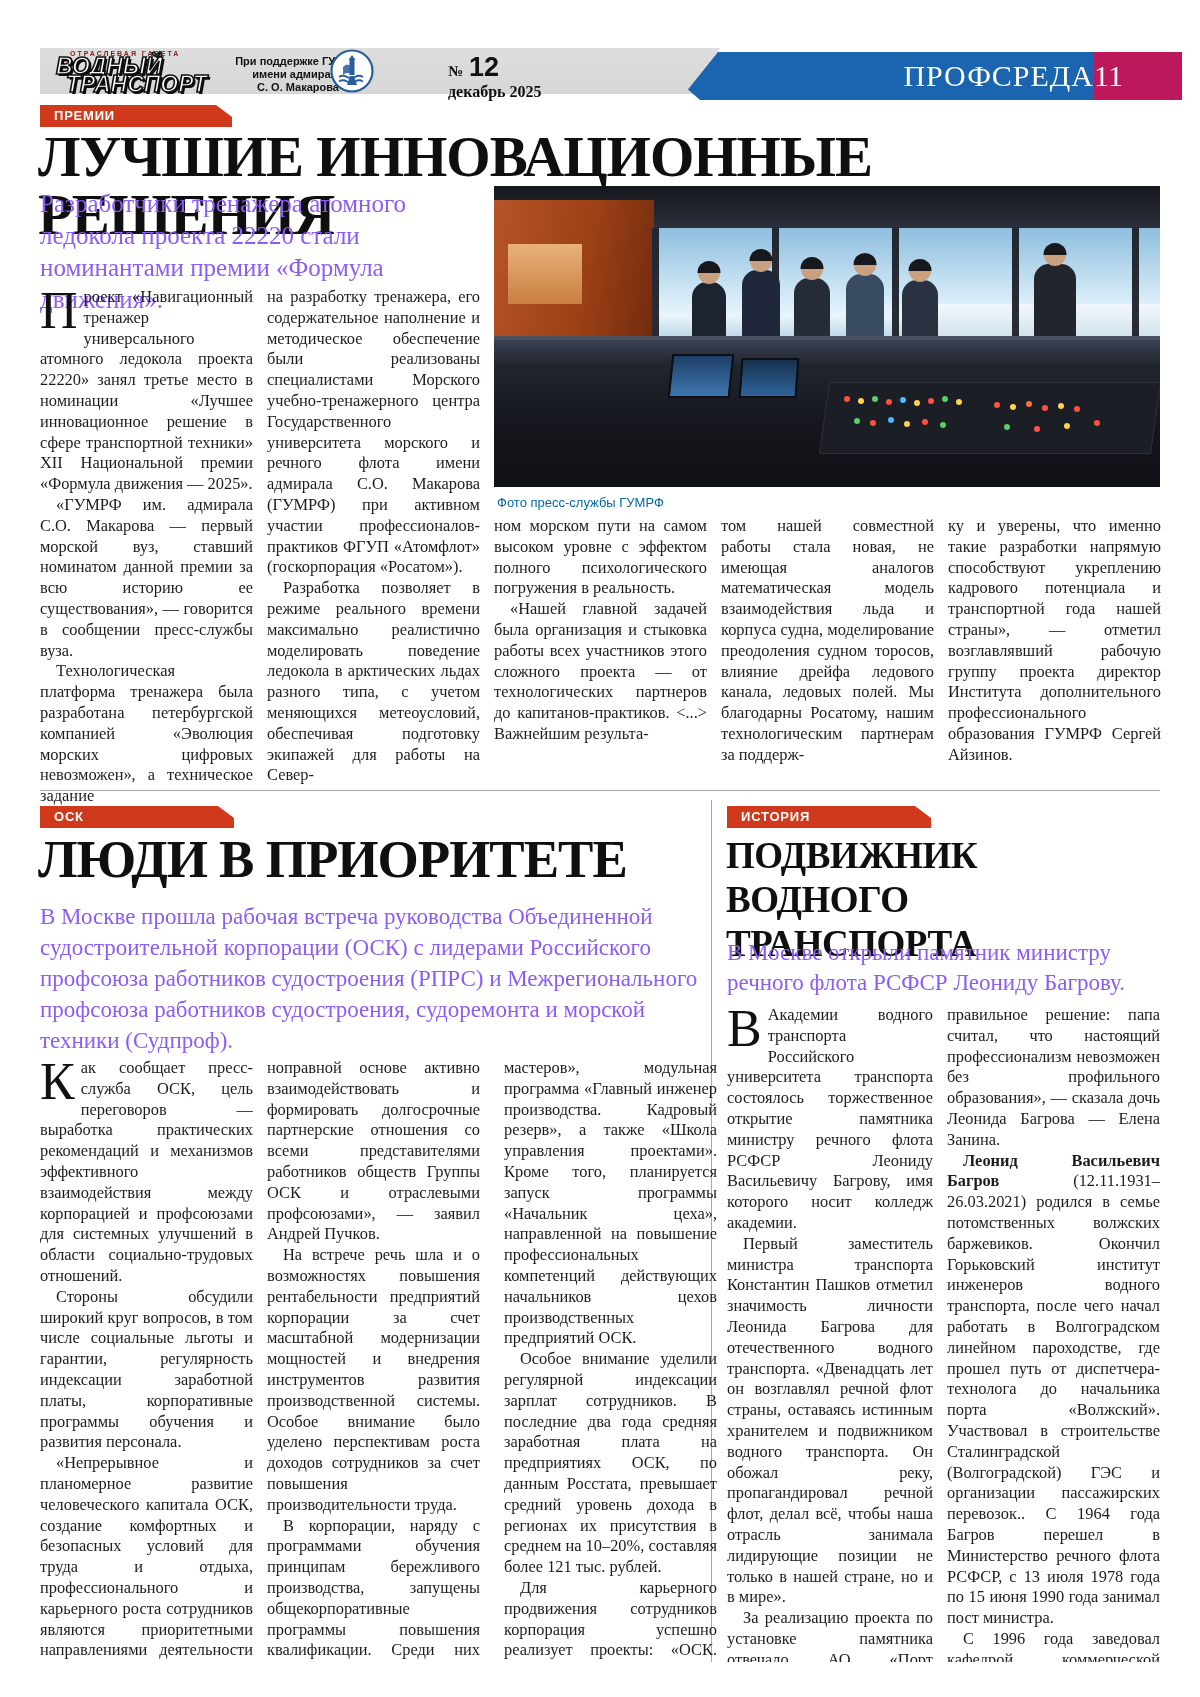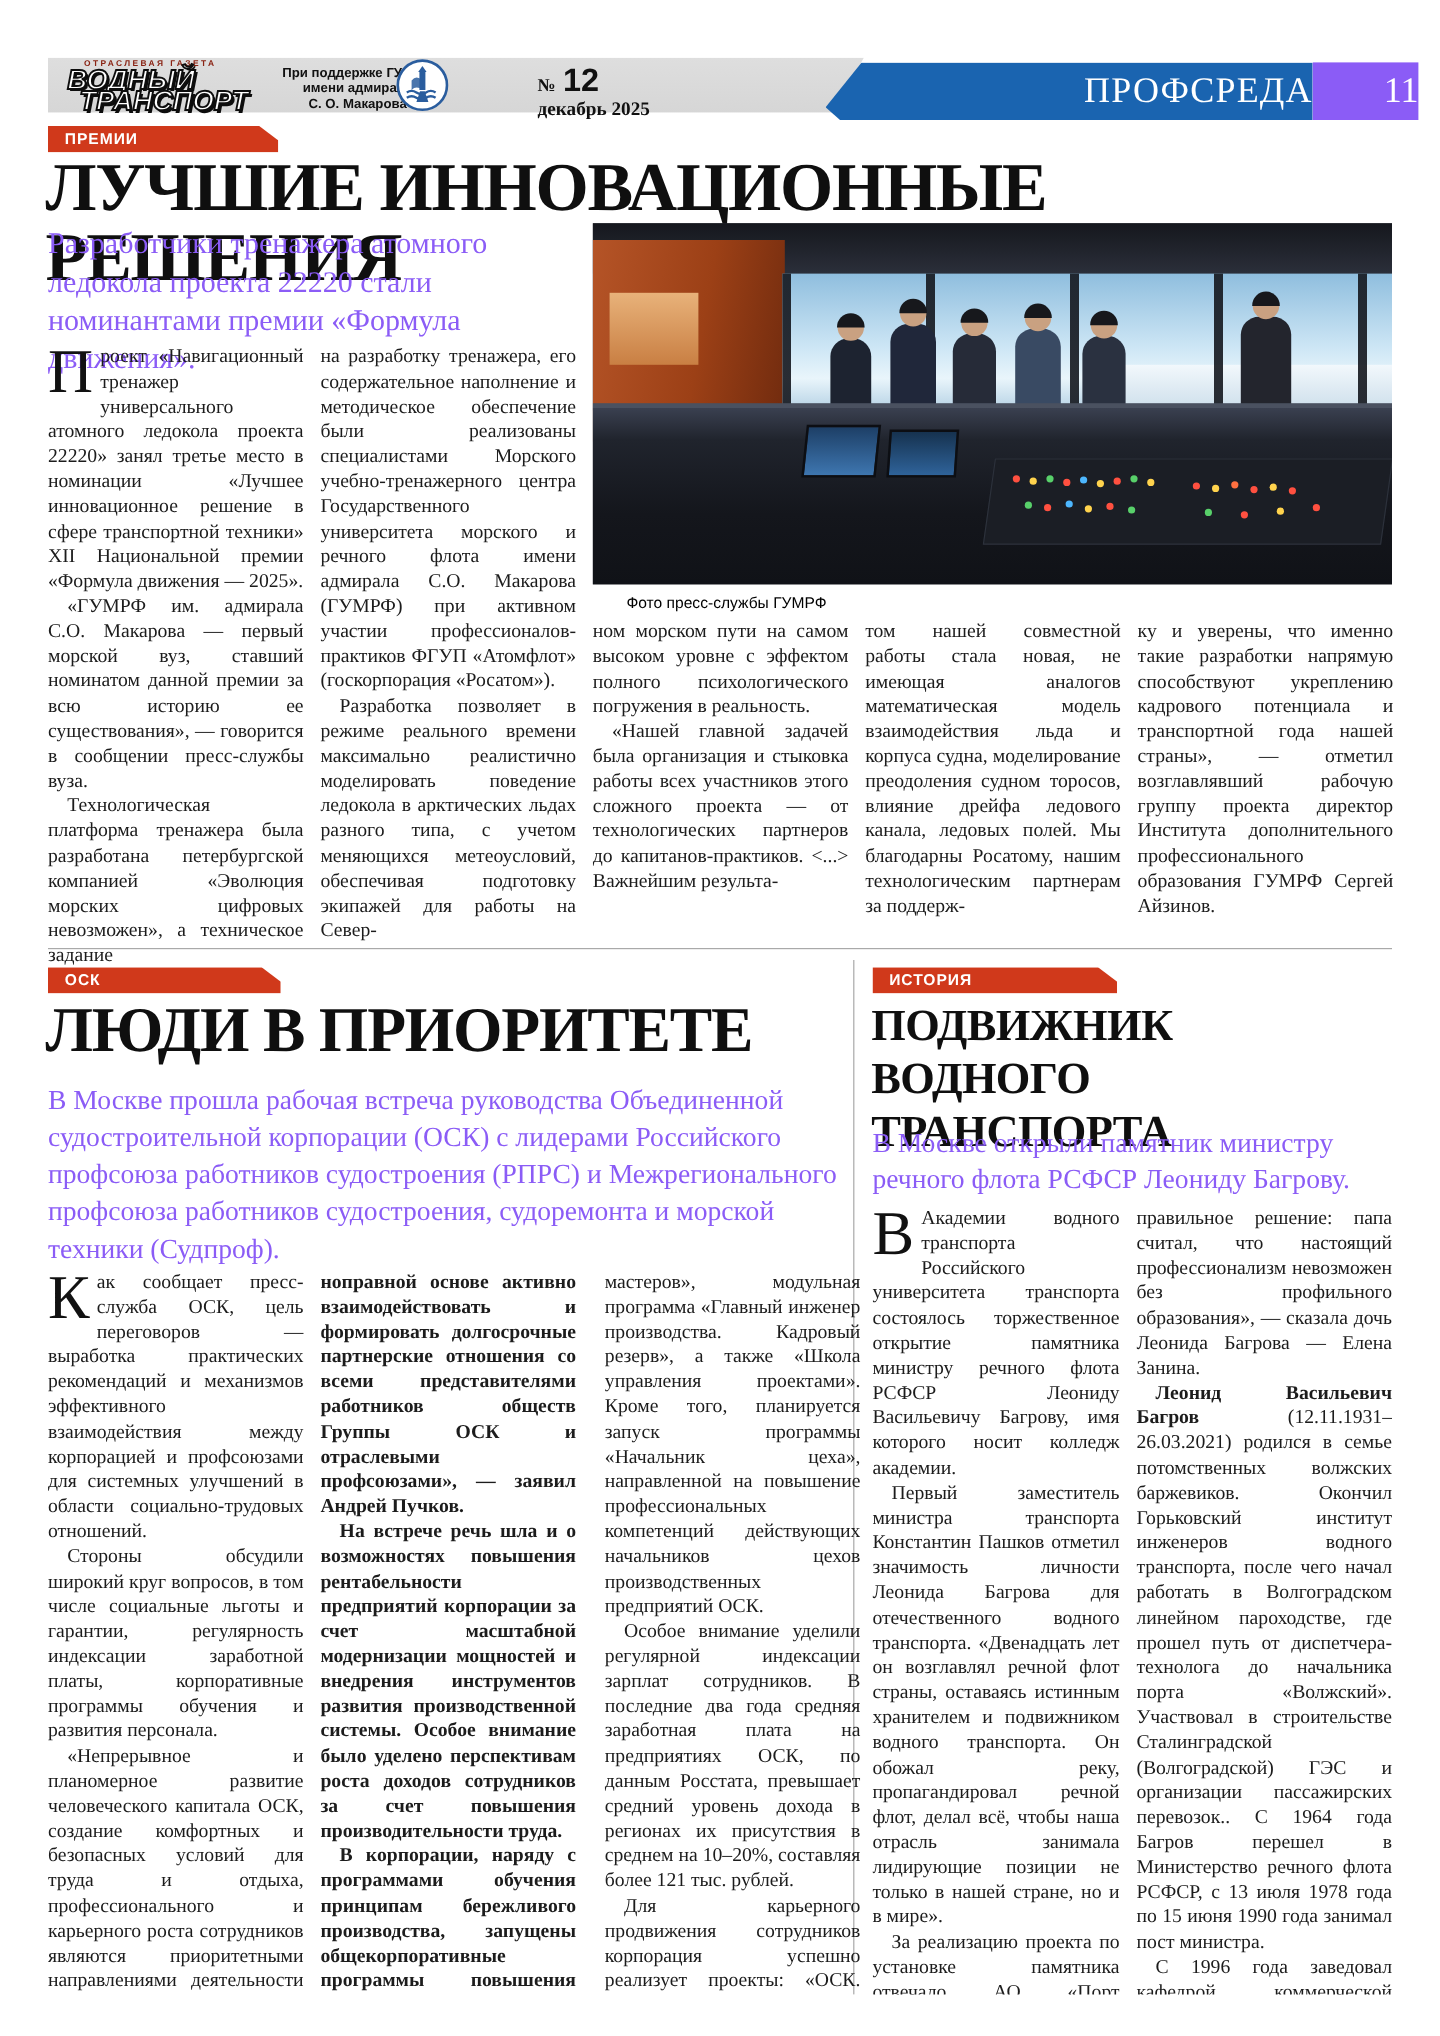--- a/index.html
+++ b/index.html
@@ -20,22 +20,22 @@
   .emblem{left:330px;top:49px;width:44px;height:44px;}
   .issue{left:448px;top:52px;width:130px;color:#111;}
   .issue-no{font-size:15px;font-weight:bold;font-family:"Liberation Serif",serif;}
   .issue-num{font-family:"Liberation Sans",sans-serif;font-size:27px;font-weight:bold;margin-left:6px;}
   .issue-date{font-size:16px;font-weight:bold;margin-top:0px;}
   .section-banner{left:688px;top:52px;width:406px;height:48px;background:#1a64b0;
                   clip-path:polygon(30px 0,100% 0,100% 100%,12px 100%,0 78%);
                   color:#fff;text-align:right;line-height:48px;font-size:30px;letter-spacing:1px;
                   padding-right:0;}
   .section-banner span{}
-  .page-num{left:1094px;top:52px;width:88px;height:48px;background:#8b5cf6;color:#fff;
-            text-align:right;line-height:48px;font-size:30px;}
+  .page-num{left:1094px;top:52px;width:88px;height:48px;background:#be185d;color:#fff;
+            text-align:left;line-height:48px;font-size:30px;}
 
   
   .tag{background:#d0391b;color:#fff;font-family:"Liberation Sans",sans-serif;font-weight:bold;
        font-size:13px;letter-spacing:.8px;height:22px;line-height:22px;padding-left:14px;
        clip-path:polygon(0 0,calc(100% - 16px) 0,100% 55%,100% 100%,0 100%);}
 
   
   .headline{font-weight:bold;color:#0f0f0f;letter-spacing:-1px;line-height:1.02;}
   .lede{color:#8b5cf6;}
 
@@ -80,21 +80,21 @@
   .person::before{content:"";position:absolute;left:50%;top:-20px;transform:translateX(-50%);
                   width:22px;height:22px;border-radius:50%;background:#c9a181;}
   .person::after{content:"";position:absolute;left:50%;top:-21px;transform:translateX(-50%);
                  width:23px;height:12px;border-radius:12px 12px 0 0;background:#17181c;}
   .p1{left:198px;top:96px;width:34px;height:112px;background:#1d2330;}
   .p2{left:248px;top:84px;width:38px;height:124px;background:#20273a;}
   .p3{left:300px;top:92px;width:36px;height:116px;background:#262b38;}
   .p4{left:352px;top:88px;width:38px;height:120px;background:#394a63;}
   .p5{left:408px;top:94px;width:36px;height:114px;background:#2a3140;}
   .p6{left:540px;top:78px;width:42px;height:130px;background:#23252d;}
-  .caption{font-family:"Liberation Sans",sans-serif;font-size:13px;color:#000000;margin-left:25px;}
+  .caption{font-family:"Liberation Sans",sans-serif;font-size:13px;color:#0369a1;}
 
   .lede-a{left:40px;top:188px;width:430px;font-size:25px;line-height:32px;}
   .lede-b{left:40px;top:901px;width:660px;font-size:23px;line-height:31px;}
   .lede-c{left:727px;top:938px;width:433px;font-size:23px;line-height:30px;}
   .hl-a{left:38px;top:128px;width:1130px;font-size:57px;}
   .hl-b{left:38px;top:832px;width:660px;font-size:53px;}
   .hl-c{left:726px;top:834px;width:440px;font-size:37px;letter-spacing:-.5px;line-height:44px;}
 </style>
 </head>
 <body>
@@ -190,21 +190,21 @@
 
   <div class="abs tag" style="left:40px;top:806px;width:180px;">ОСК</div>
   <div class="abs lede lede-b">В Москве прошла рабочая встреча руководства Объединенной судостроительной корпорации (ОСК) с лидерами Российского профсоюза работников судостроения (РПРС) и Межрегионального профсоюза работников судостроения, судоремонта и морской техники (Судпроф).</div>
   <div class="abs headline hl-b">ЛЮДИ В ПРИОРИТЕТЕ</div>
 
   <div class="abs bodycol" style="left:40px;top:1058px;height:604px;overflow:hidden;">
       <p class="para"><span class="dropcap">К</span>ак сообщает пресс-служба ОСК, цель переговоров — выработка практических рекомендаций и механизмов эффективного взаимодействия между корпорацией и профсоюзами для системных улучшений в области социально-трудовых отношений.</p>
       <p class="para indent">Стороны обсудили широкий круг вопросов, в том числе социальные льготы и гарантии, регулярность индексации заработной платы, корпоративные программы обучения и развития персонала.</p>
       <p class="para indent">«Непрерывное и планомерное развитие человеческого капитала ОСК, создание комфортных и безопасных условий для труда и отдыха, профессионального и карьерного роста сотрудников являются приоритетными направлениями деятельности нашей корпорации. Мы готовы на рав-</p>
     </div>
-  <div class="abs bodycol" style="left:267px;top:1058px;height:604px;overflow:hidden;font-weight:bold;">
+  <div class="abs bodycol" style="left:267px;top:1058px;height:604px;overflow:hidden;">
       <p class="para">ноправной основе активно взаимодействовать и формировать долгосрочные партнерские отношения со всеми представителями работников обществ Группы ОСК и отраслевыми профсоюзами», — заявил Андрей Пучков.</p>
       <p class="para indent">На встрече речь шла и о возможностях повышения рентабельности предприятий корпорации за счет масштабной модернизации мощностей и внедрения инструментов развития производственной системы. Особое внимание было уделено перспективам роста доходов сотрудников за счет повышения производительности труда.</p>
       <p class="para indent">В корпорации, наряду с программами обучения принципам бережливого производства, запущены общекорпоративные программы повышения квалификации. Среди них «Школа</p>
     </div>
   <div class="abs bodycol" style="left:494px;top:1058px;height:604px;overflow:hidden;margin-left:10px;">
       <p class="para">мастеров», модульная программа «Главный инженер производства. Кадровый резерв», а также «Школа управления проектами». Кроме того, планируется запуск программы «Начальник цеха», направленной на повышение профессиональных компетенций действующих начальников цехов производственных предприятий ОСК.</p>
       <p class="para indent">Особое внимание уделили регулярной индексации зарплат сотрудников. В последние два года средняя заработная плата на предприятиях ОСК, по данным Росстата, превышает средний уровень дохода в регионах их присутствия в среднем на 10–20%, составляя более 121 тыс. рублей.</p>
       <p class="para indent">Для карьерного продвижения сотрудников корпорация успешно реализует проекты: «ОСК. Траектория роста» и «Стратегический кадровый резерв ОСК».</p>
     </div>
 

